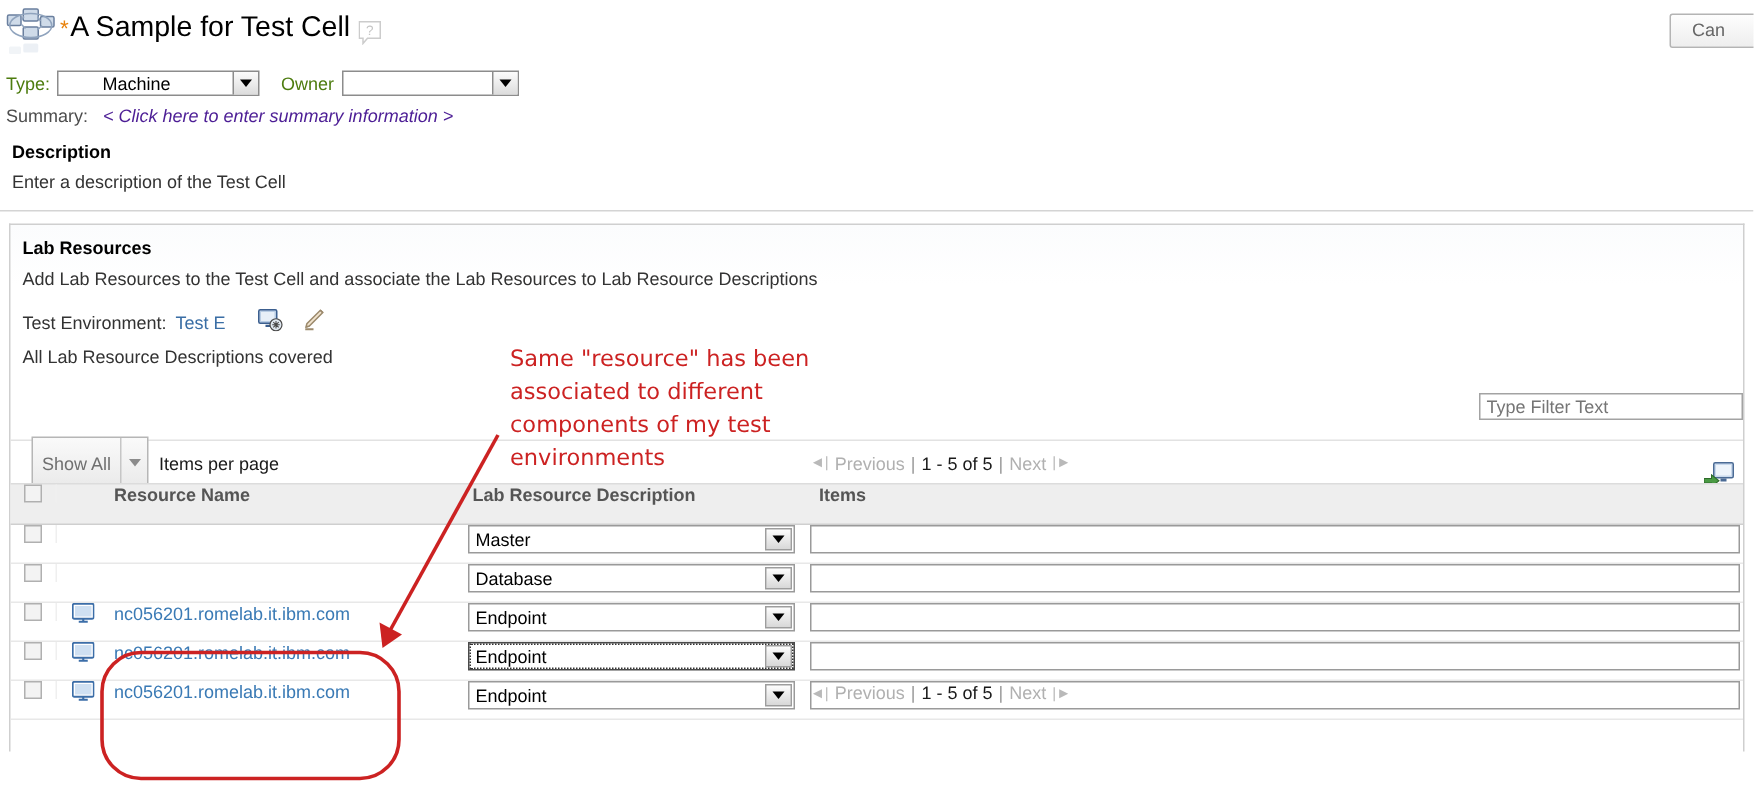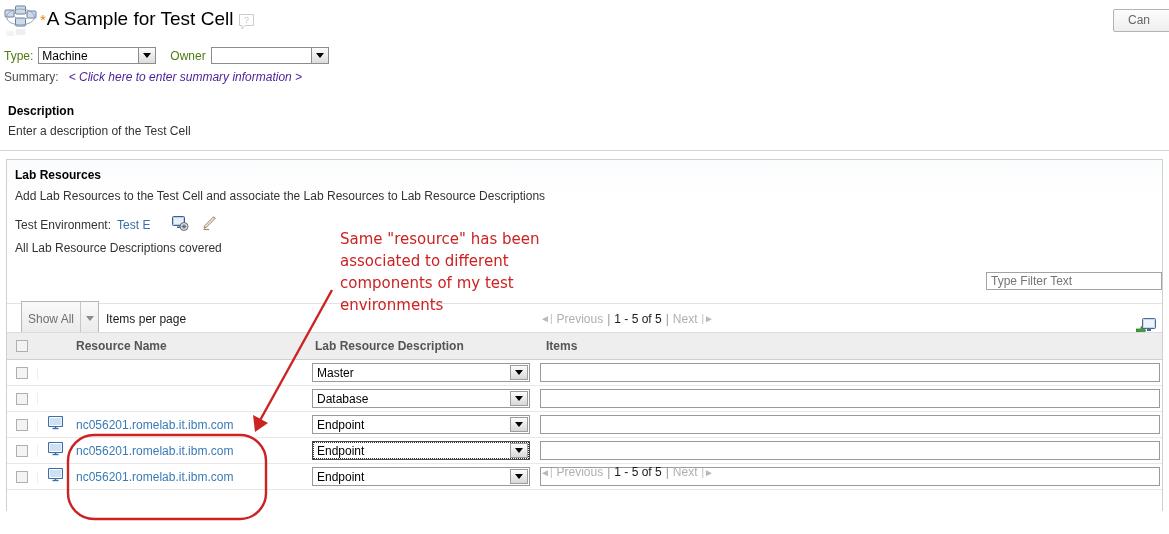--- a/index.html
+++ b/index.html
@@ -64,32 +64,32 @@
     background: linear-gradient(#fcfcfc, #dcdcdc);
     display: flex; align-items: center; justify-content: center;
   }
   .caret {
     width: 0; height: 0;
     border-left: 4px solid transparent;
     border-right: 4px solid transparent;
     border-top: 5px solid #000;
   }
   .caret.light { border-top-color: #8b8b8b; }
-  #type-combo { width: 118px; }
+  #type-combo { width: 135px; padding-left: 26px; }
   #type-combo .val { flex: 1; }
   #owner-combo { width: 118px; }
   #owner-combo .val { flex: 1; }
 
   .summary-row { padding: 3px 0 2px 4px; display: flex; align-items: baseline; }
   .summary-label { color: #4d4d4d; margin-right: 10px; }
   .summary-hint { font-style: italic; color: #4c1d95; }
 
   
   .desc-block { padding: 8px 0 0 8px; }
-  .desc-title { font-weight: bold; font-size: 12px; color: #000; margin-top: 10px; }
+  .desc-title { font-weight: bold; font-size: 12px; color: #000; }
   .desc-text { color: #333; margin-top: 6px; font-size: 12px; }
   .hr-divider {
     border: none; border-top: 1px solid #d4d4d4;
     margin: 12px 0 0 0;
   }
 
   
   .panel {
     margin: 8px 6px 0 6px;
     border: 1px solid #cfcfcf;
@@ -157,21 +157,21 @@
     display: flex; align-items: center; font-size: 12px; gap: 4px;
   }
   .pg-arrow { color: #b9b9b9; font-size: 10px; }
   .pg-dim { color: #b0b0b0; }
   .pg-sep { color: #999; }
   .pg-count { color: #1a1a1a; }
 
   
   .tbl { position: absolute; left: 0; right: 0; top: 172px; }
   .trow {
-    display: flex; align-items: center;
+    display: flex; align-items: flex-start;
     border-bottom: 1px solid #e8e8e8;
     height: 25px;
   }
   .trow.head {
     background: #eeeeee;
     border-top: 1px solid #dcdcdc;
     border-bottom: 1px solid #cfcfcf;
     height: 26px;
   }
   .c-check { width: 30px; flex: none; display: flex; align-items: center; justify-content: center; border-right: 1px solid #efefef;}

